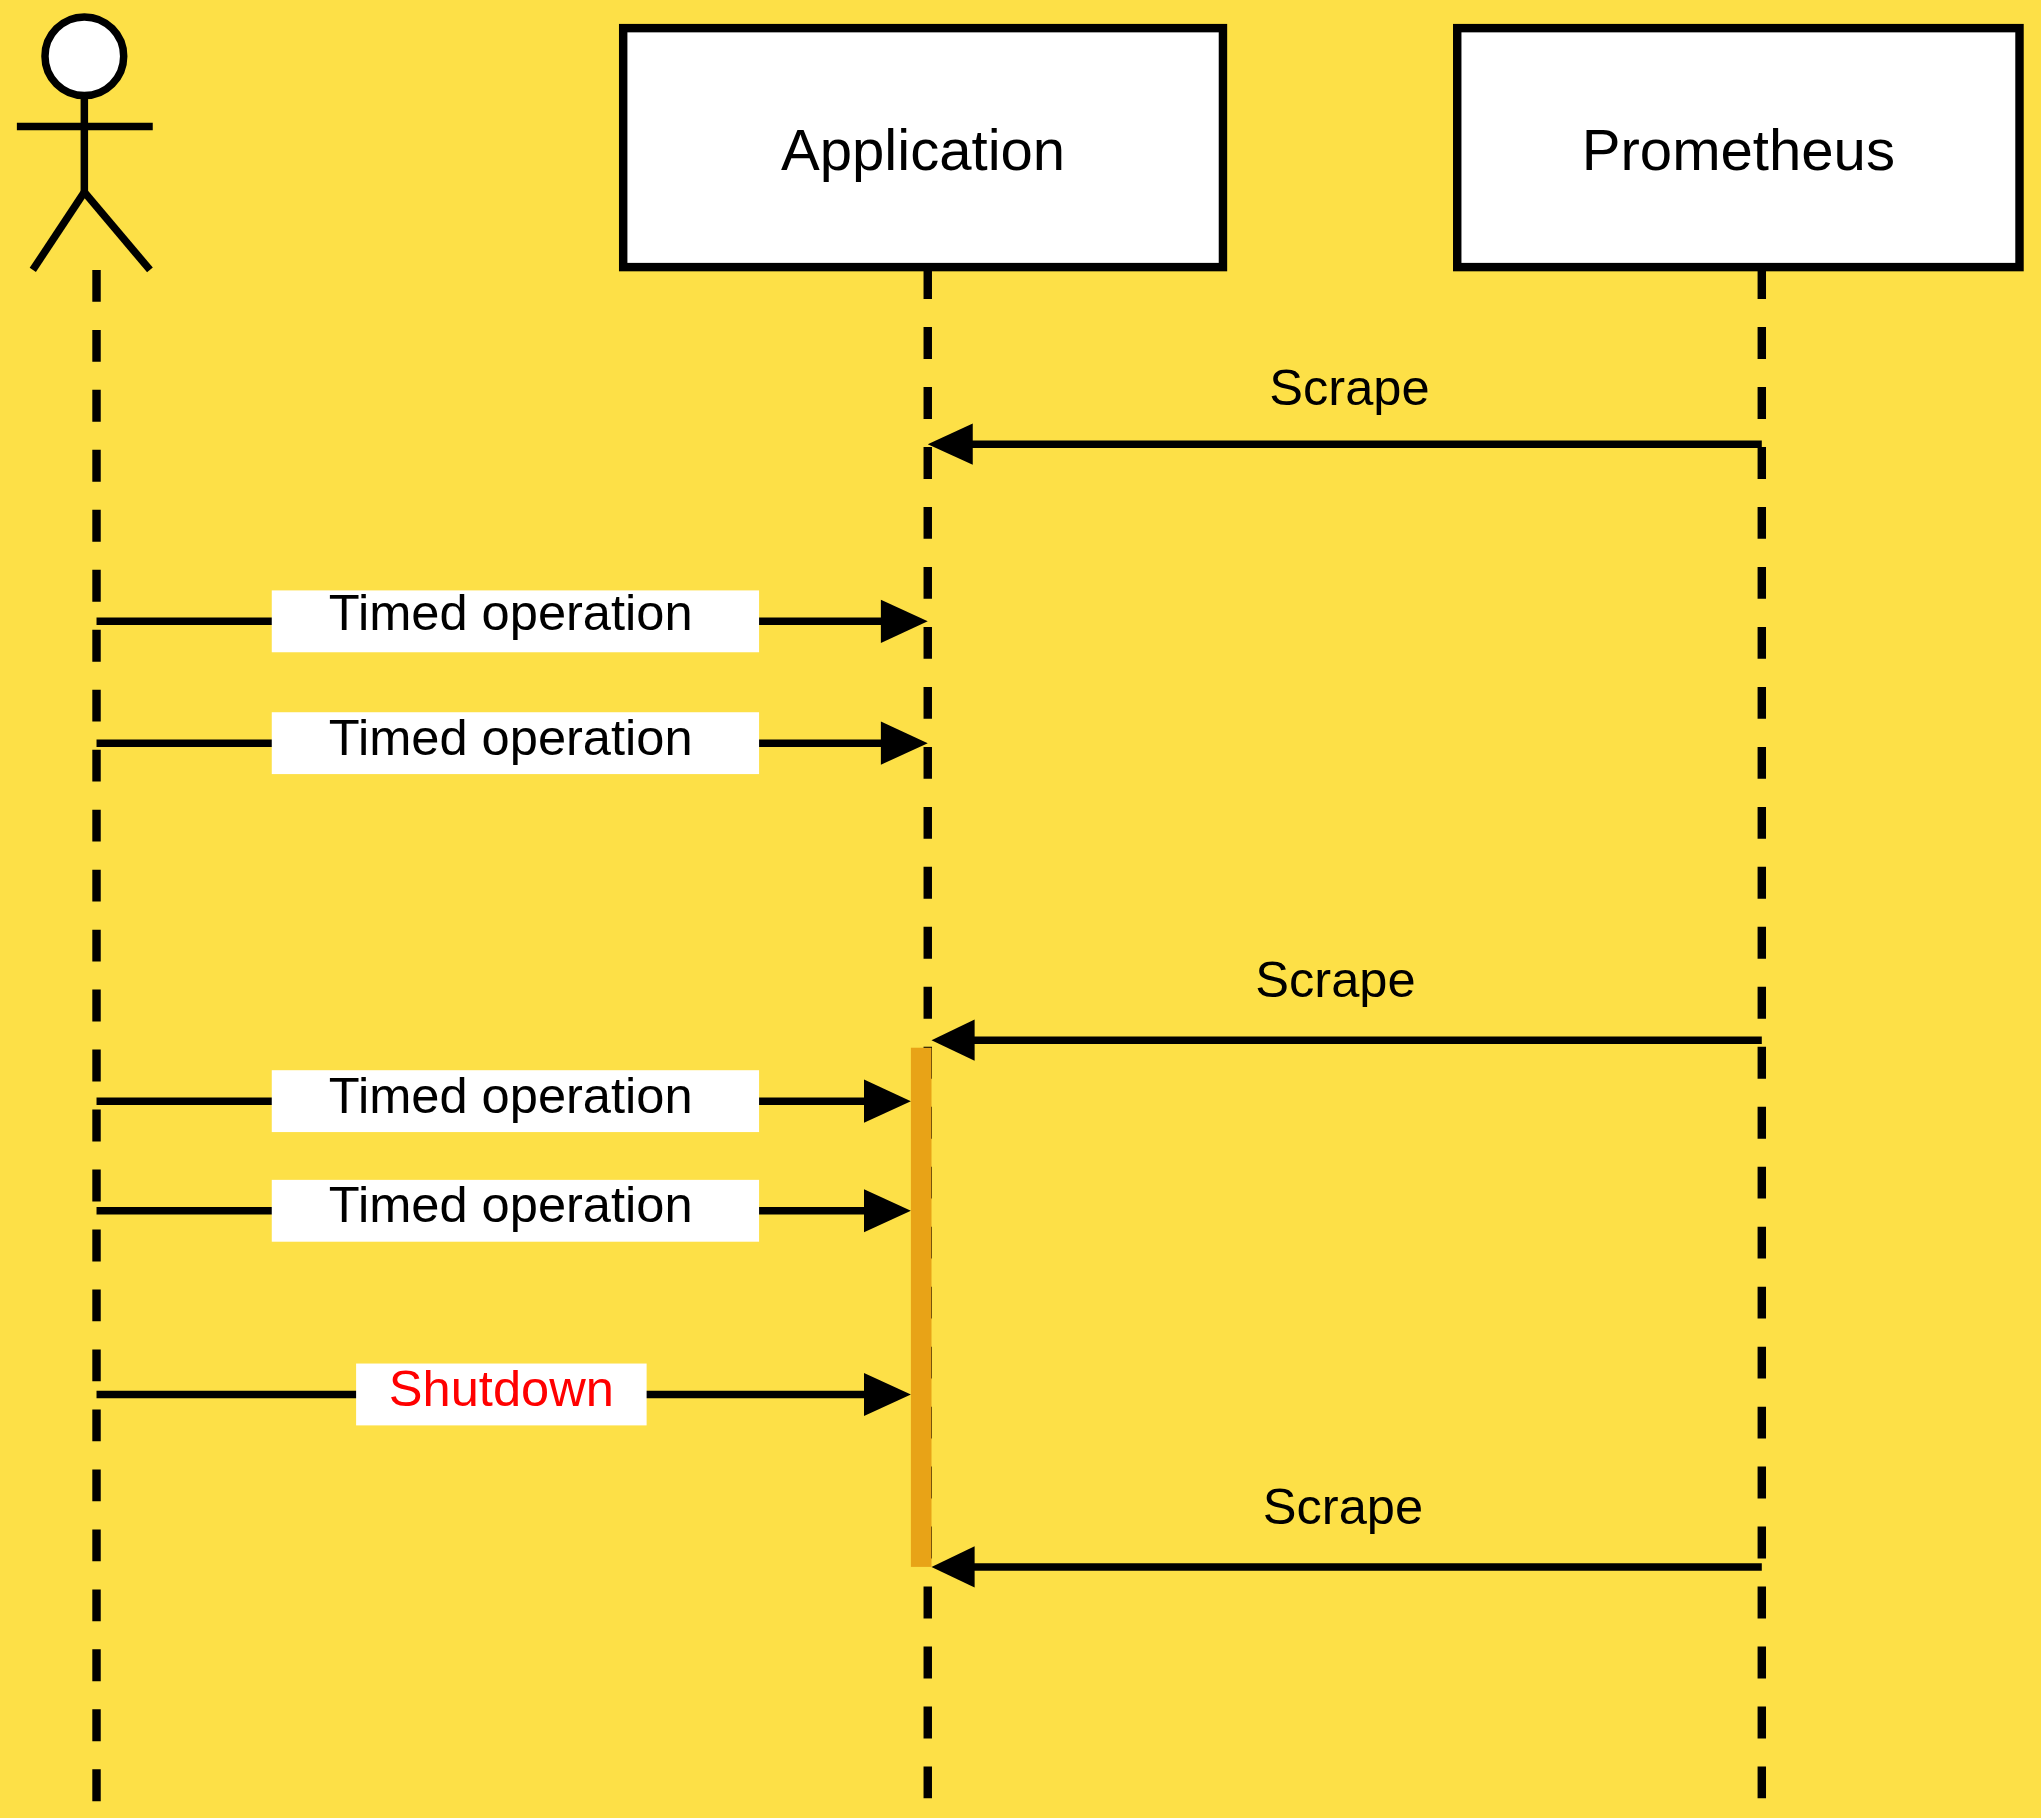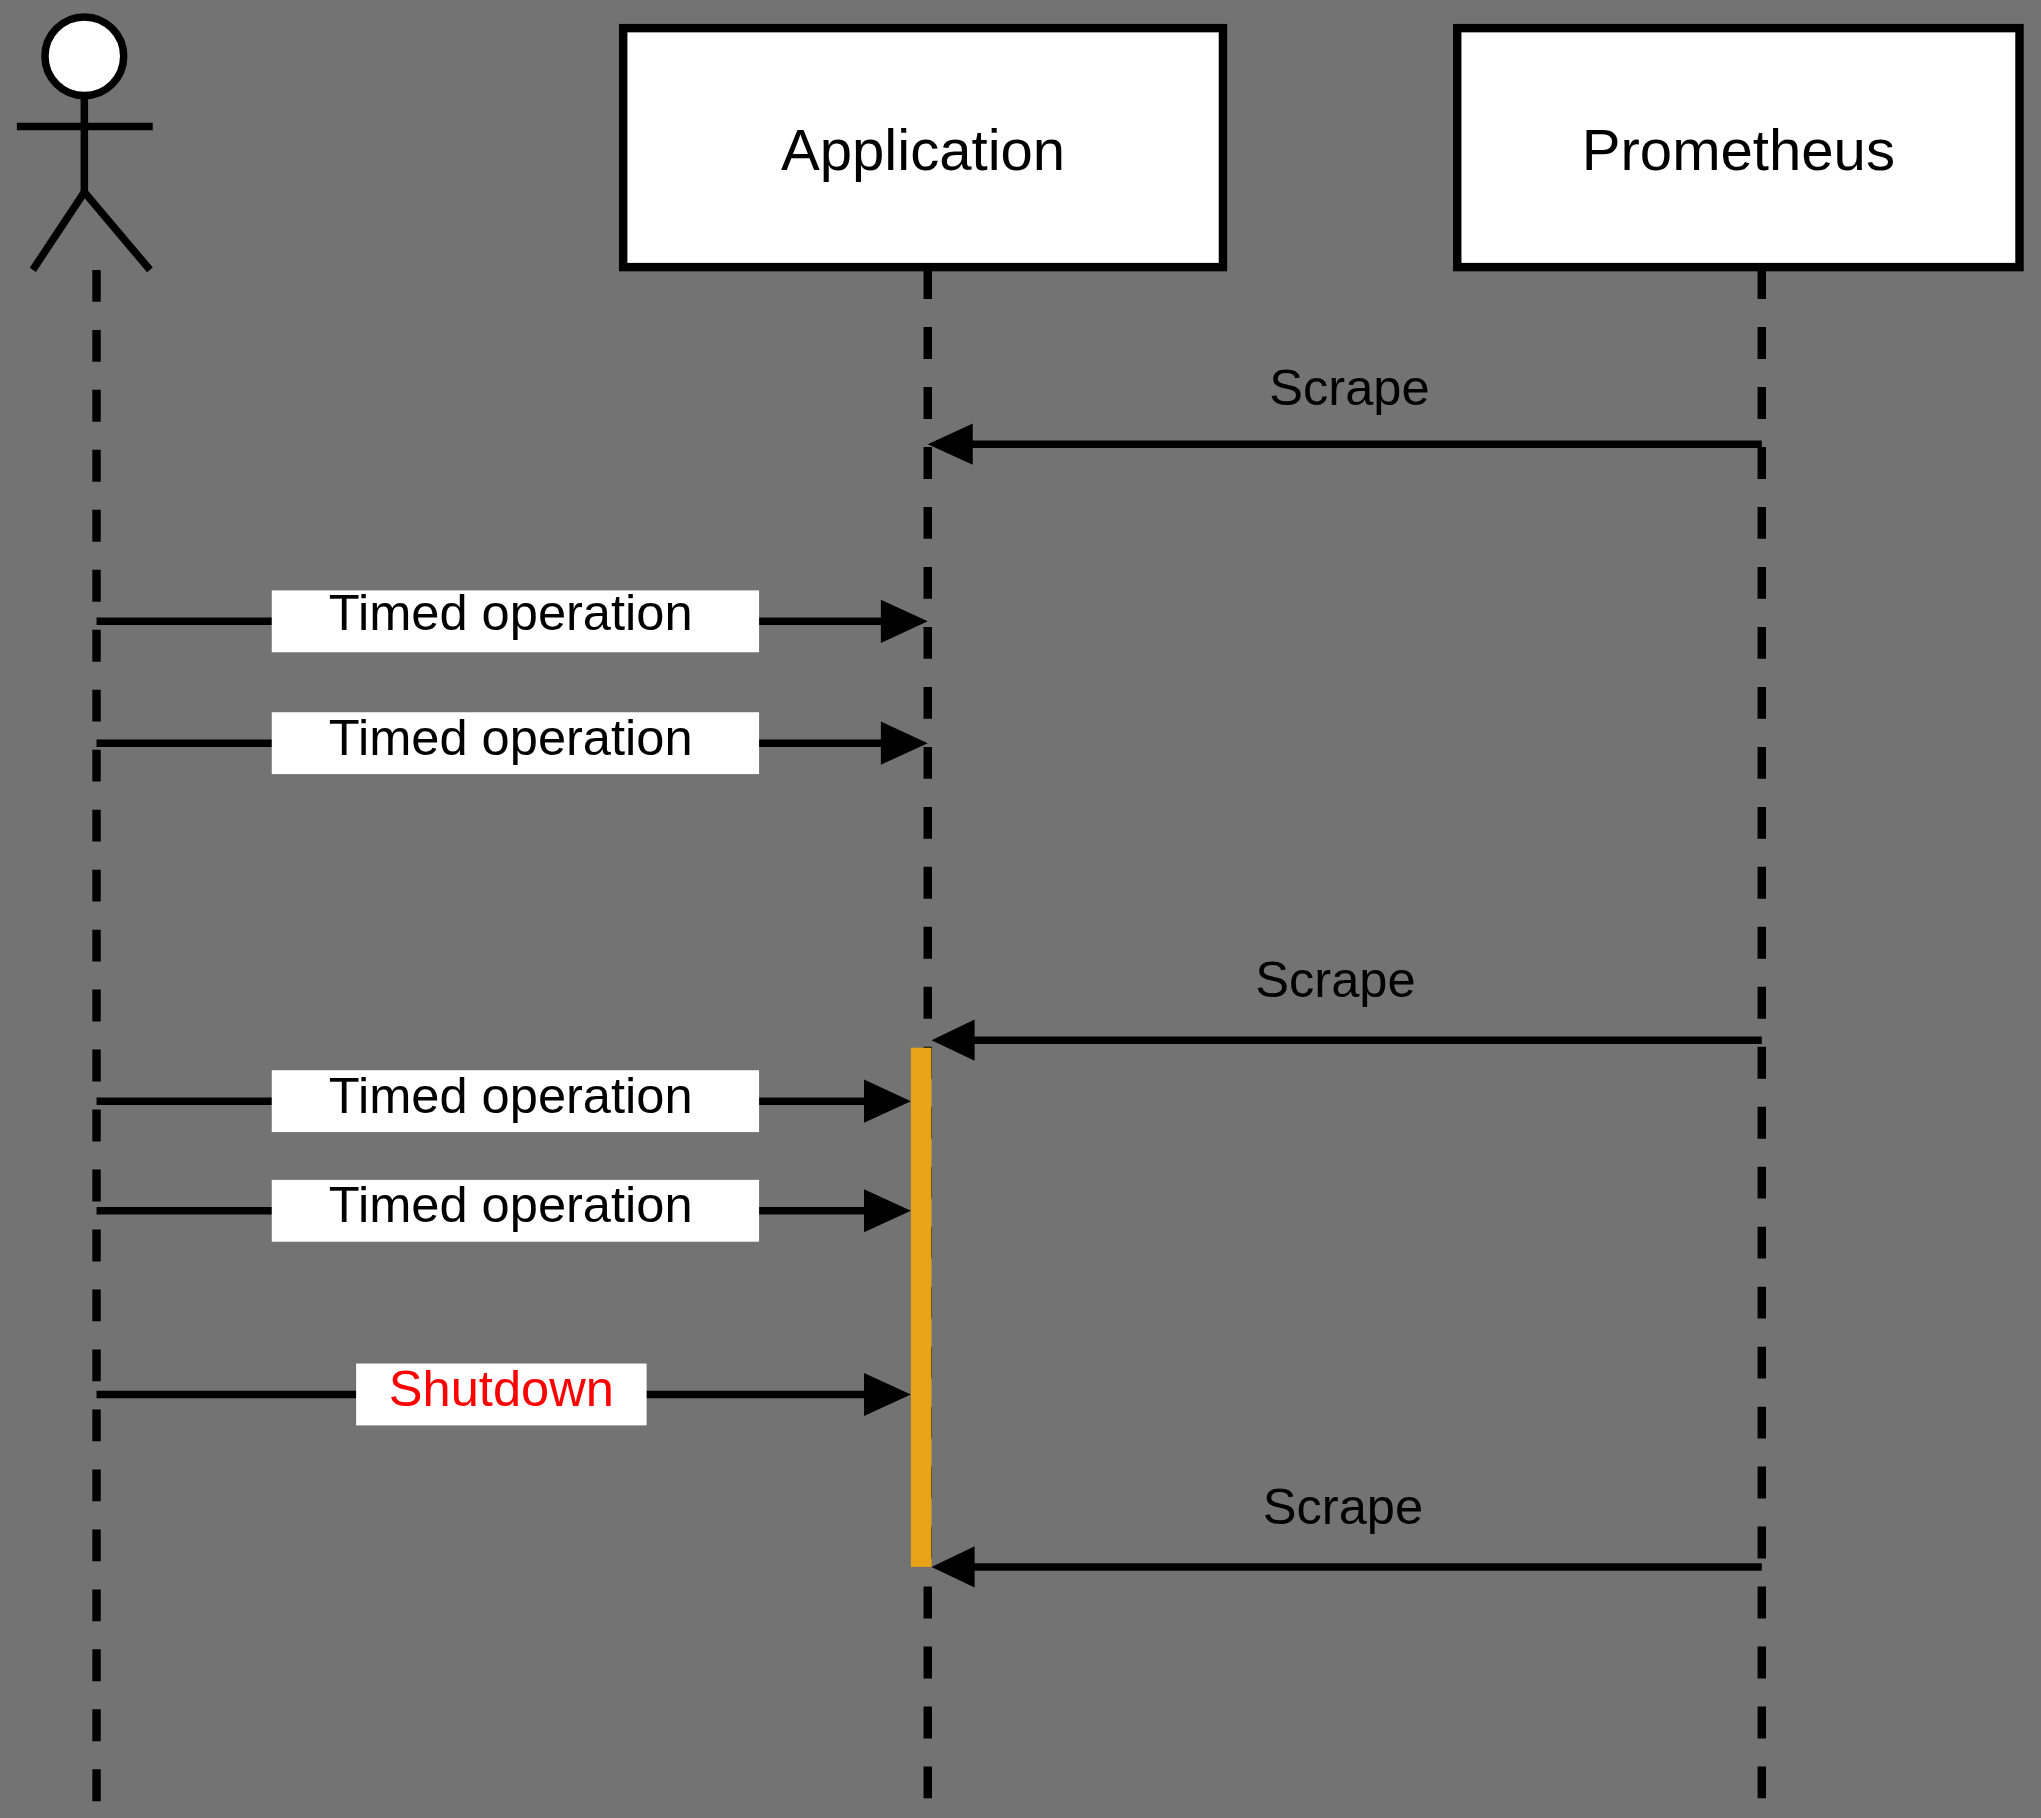--- a/index.html
+++ b/index.html
@@ -7,21 +7,21 @@
     padding: 0;
     background: #ffffff;
   }
   body {
     font-family: "Liberation Sans", sans-serif;
   }
   #canvas {
     position: relative;
     width: 2042px;
     height: 1819px;
-    background: #737373;
+    background: #fde047;
     overflow: hidden;
   }
   #diagram-svg {
     position: absolute;
     left: 0;
     top: 0;
     width: 2042px;
     height: 1819px;
   }
   .lifeline-box-label {

